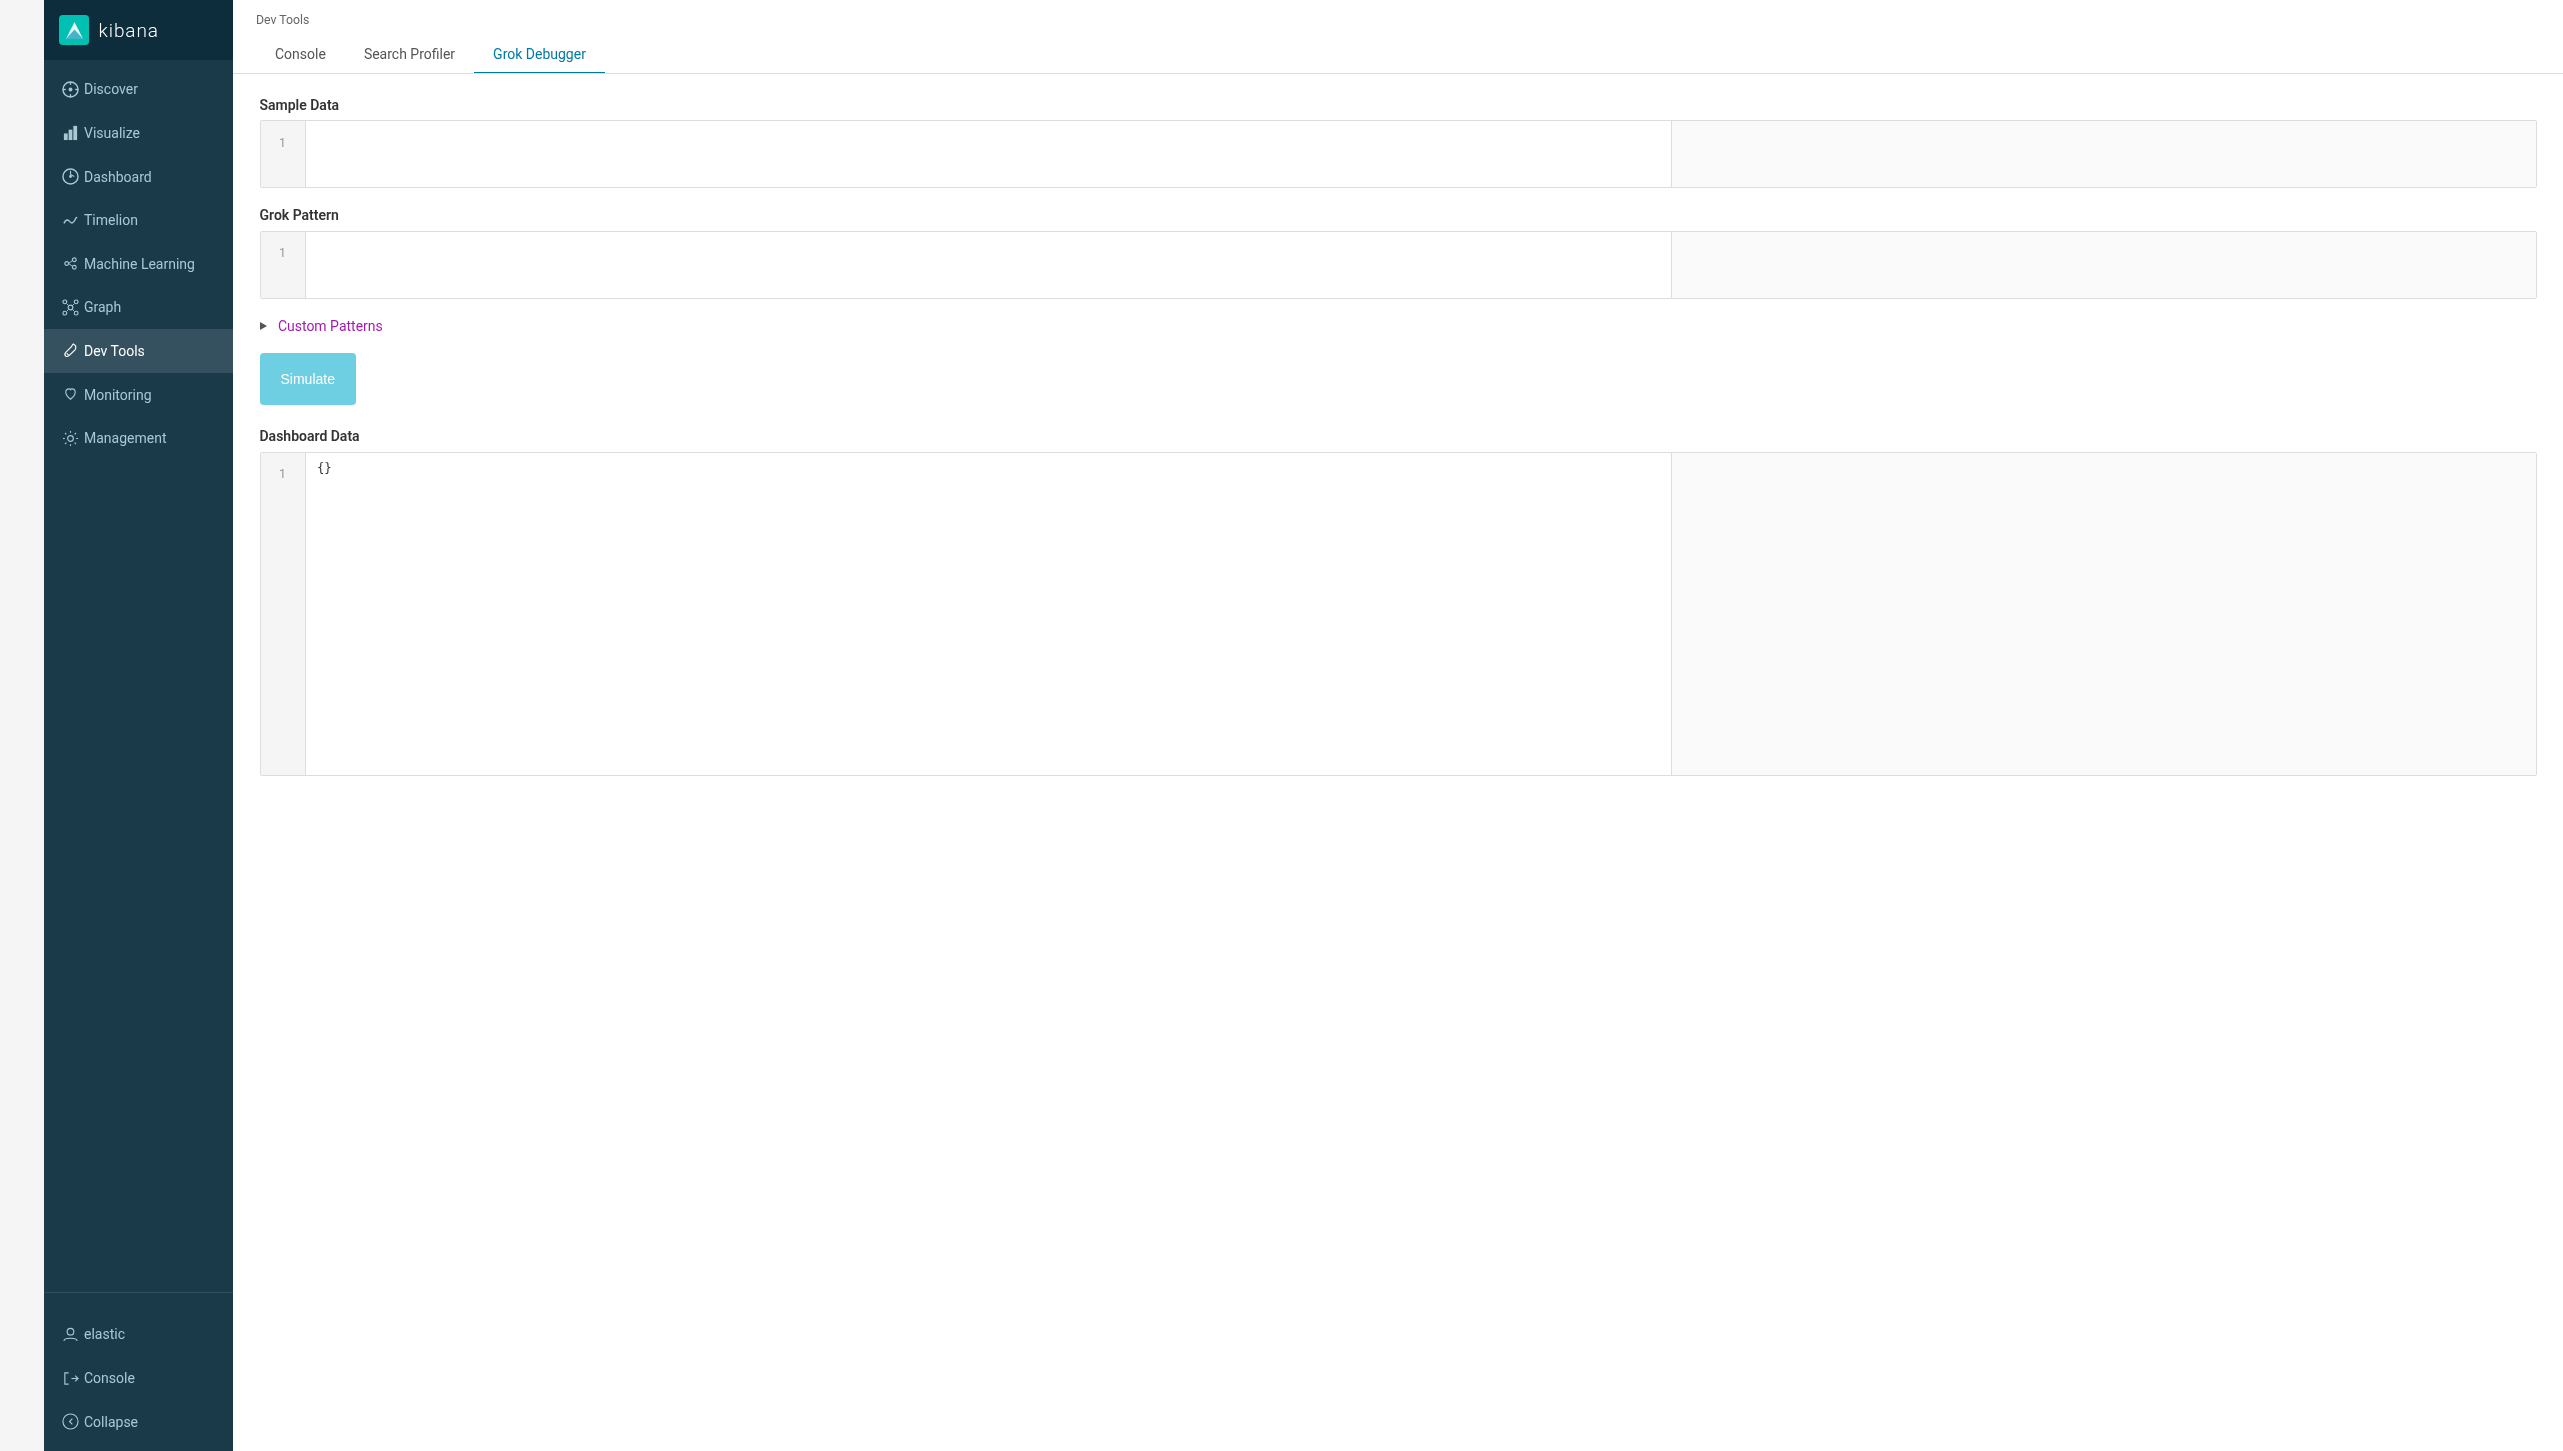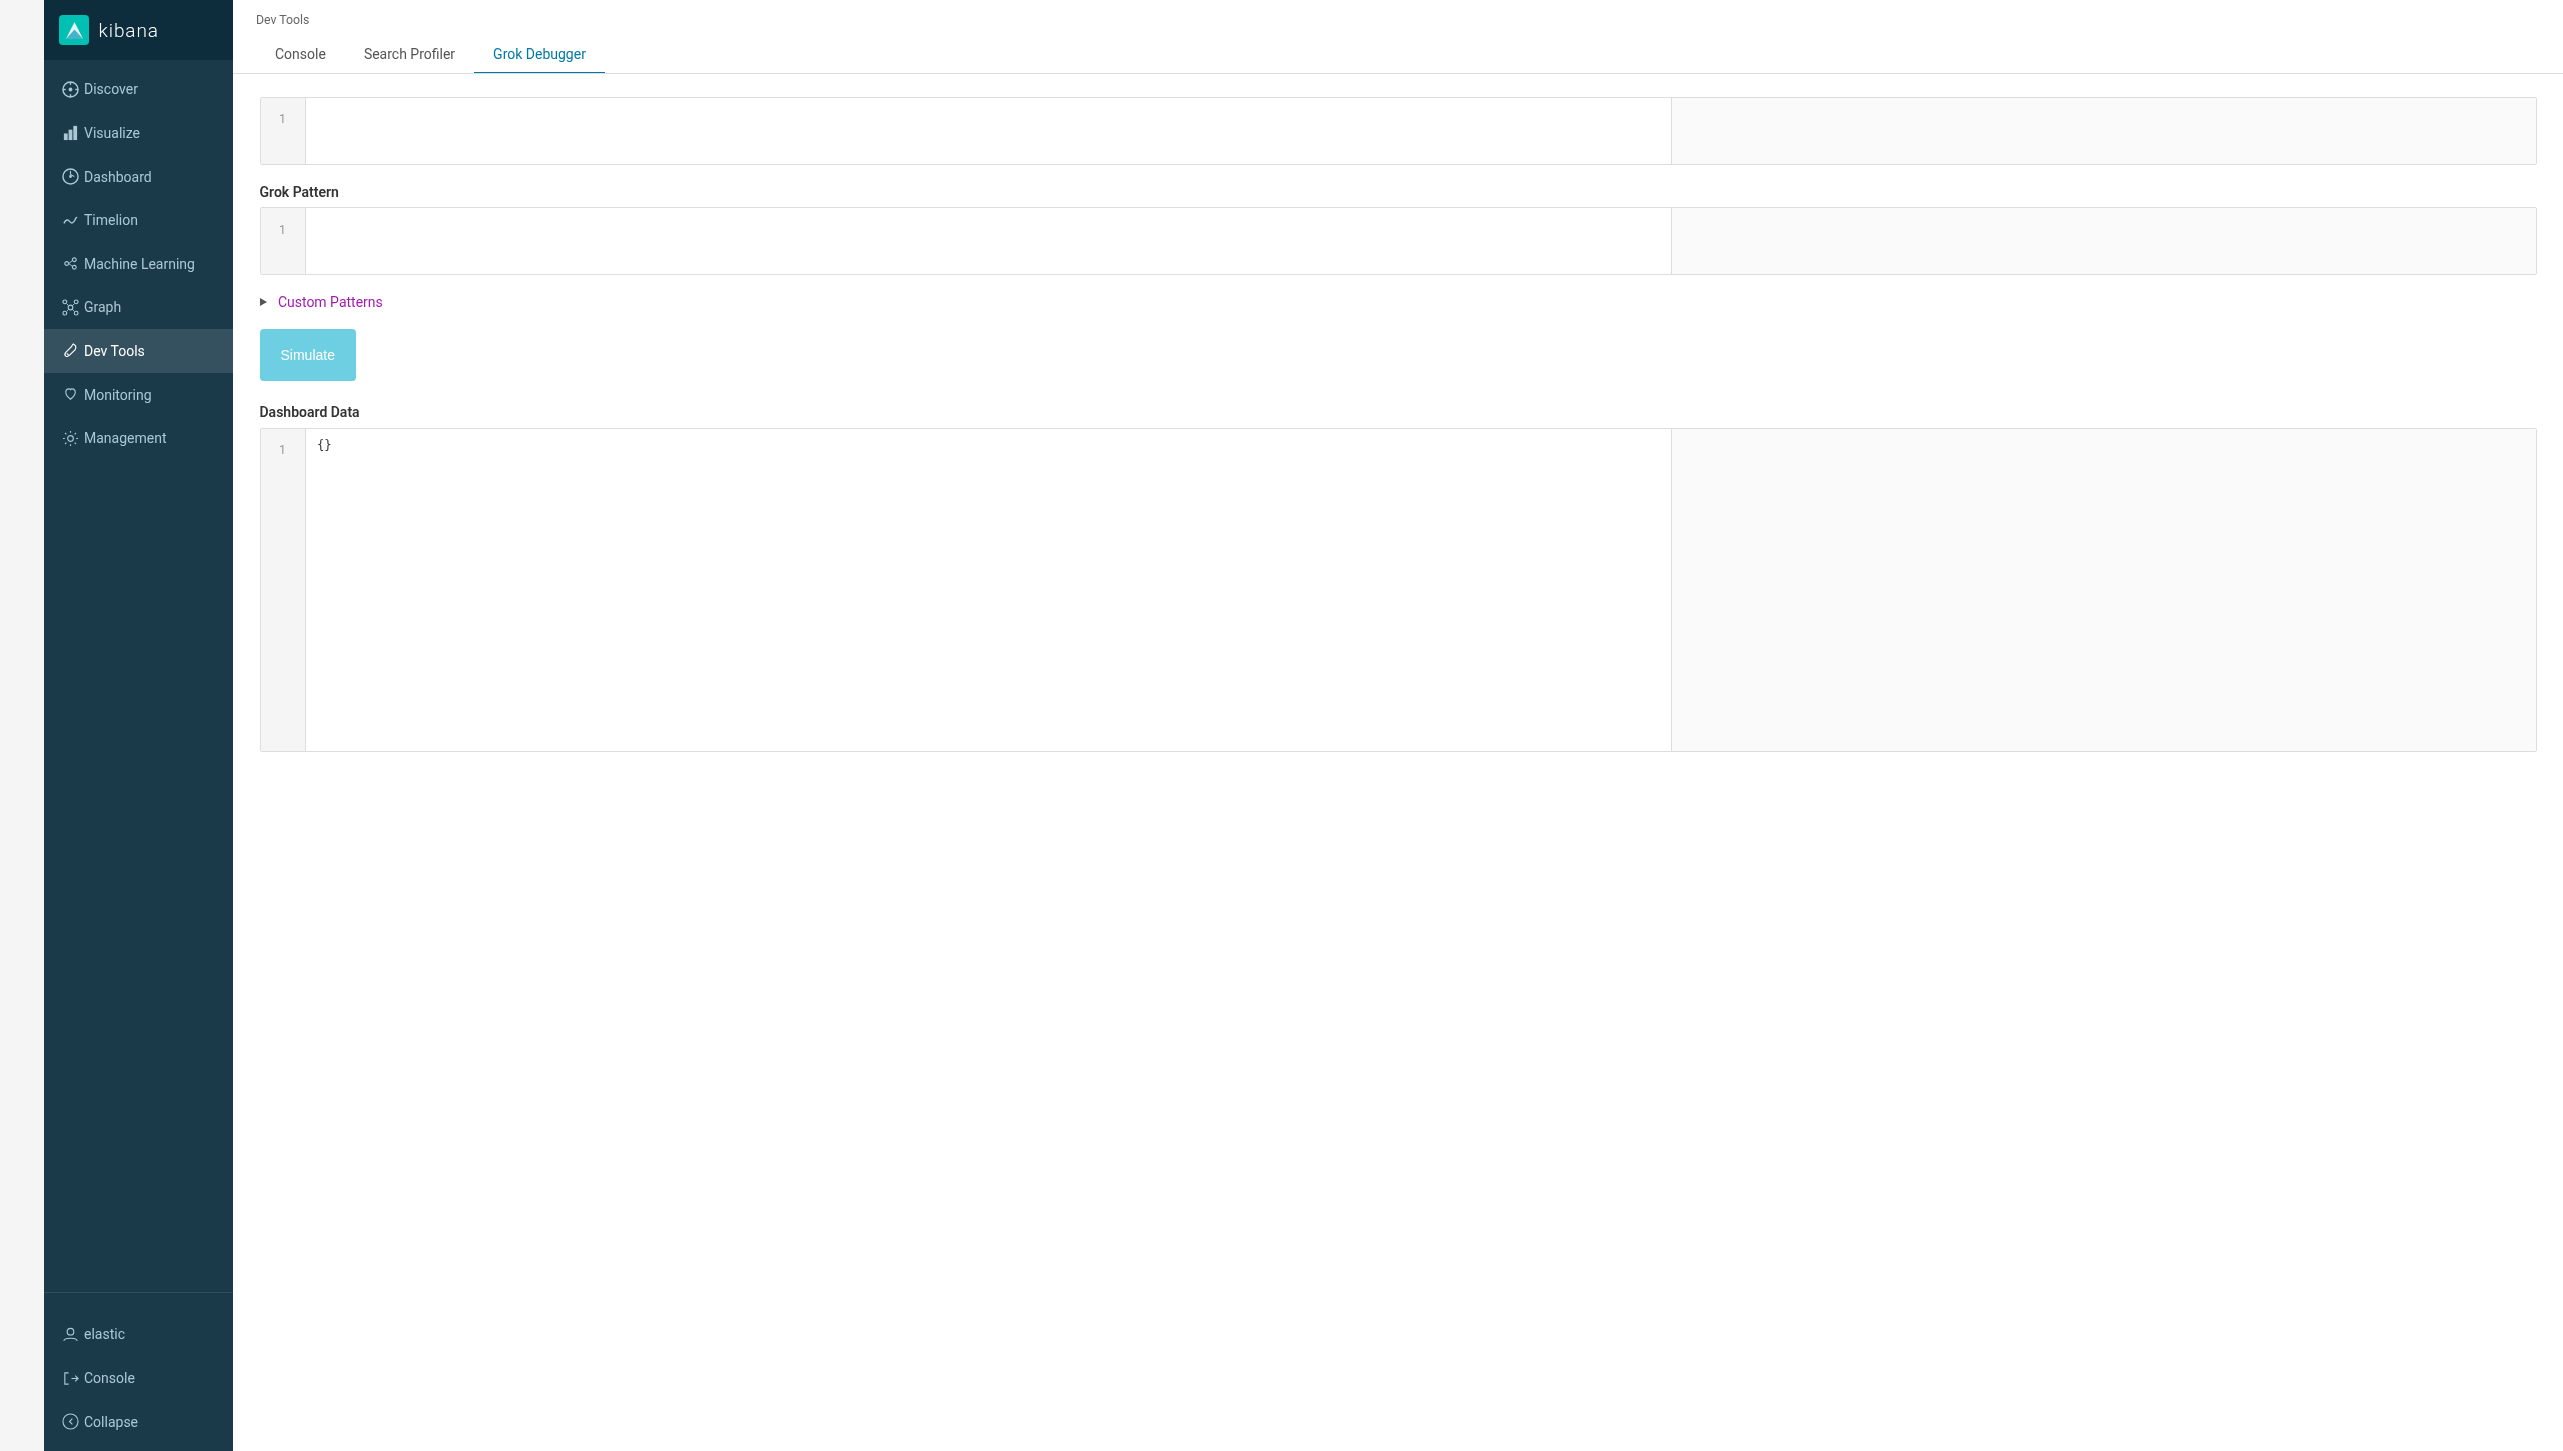--- a/index.html
+++ b/index.html
@@ -397,20 +397,21 @@
       </div>
       <div class="tab active">
         <span>Grok Debugger</span>
       </div>
     </div>
   </div>
 
   <div class="content">
 
     
+    <div class="section-label">Sample Data</div>
     <div class="editor-container">
       <div class="editor-gutter">
         <div class="line-num">1</div>
       </div>
       <textarea class="editor-body" rows="3" style="min-height: 66px; font-family: monospace;"></textarea>
       <div class="editor-right-panel"></div>
     </div>
 
     
     <div class="section-label">Grok Pattern</div>

